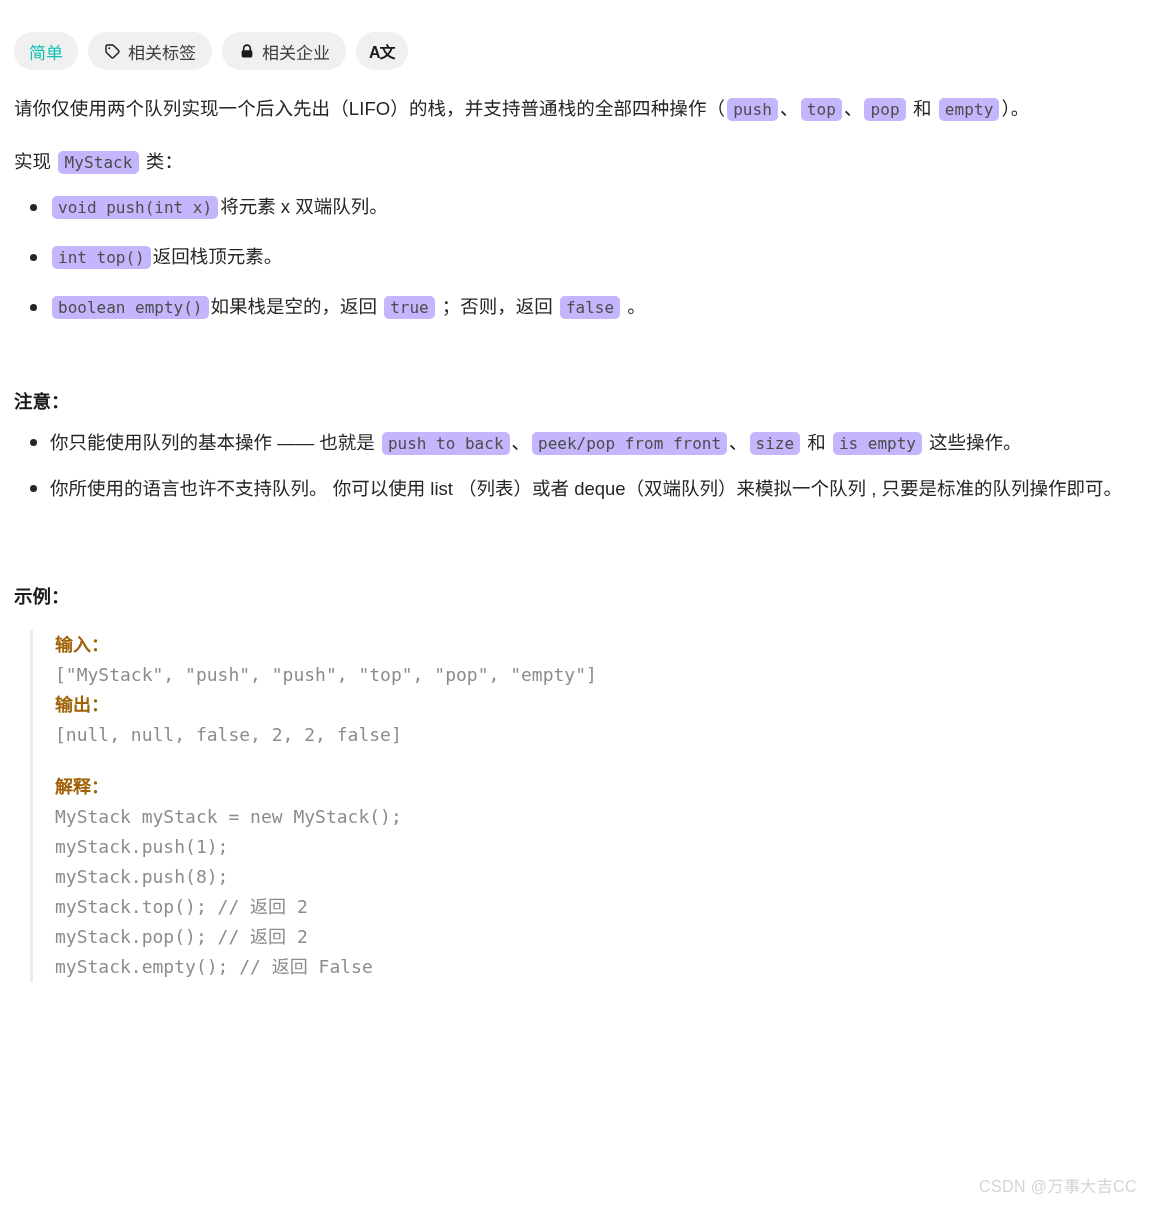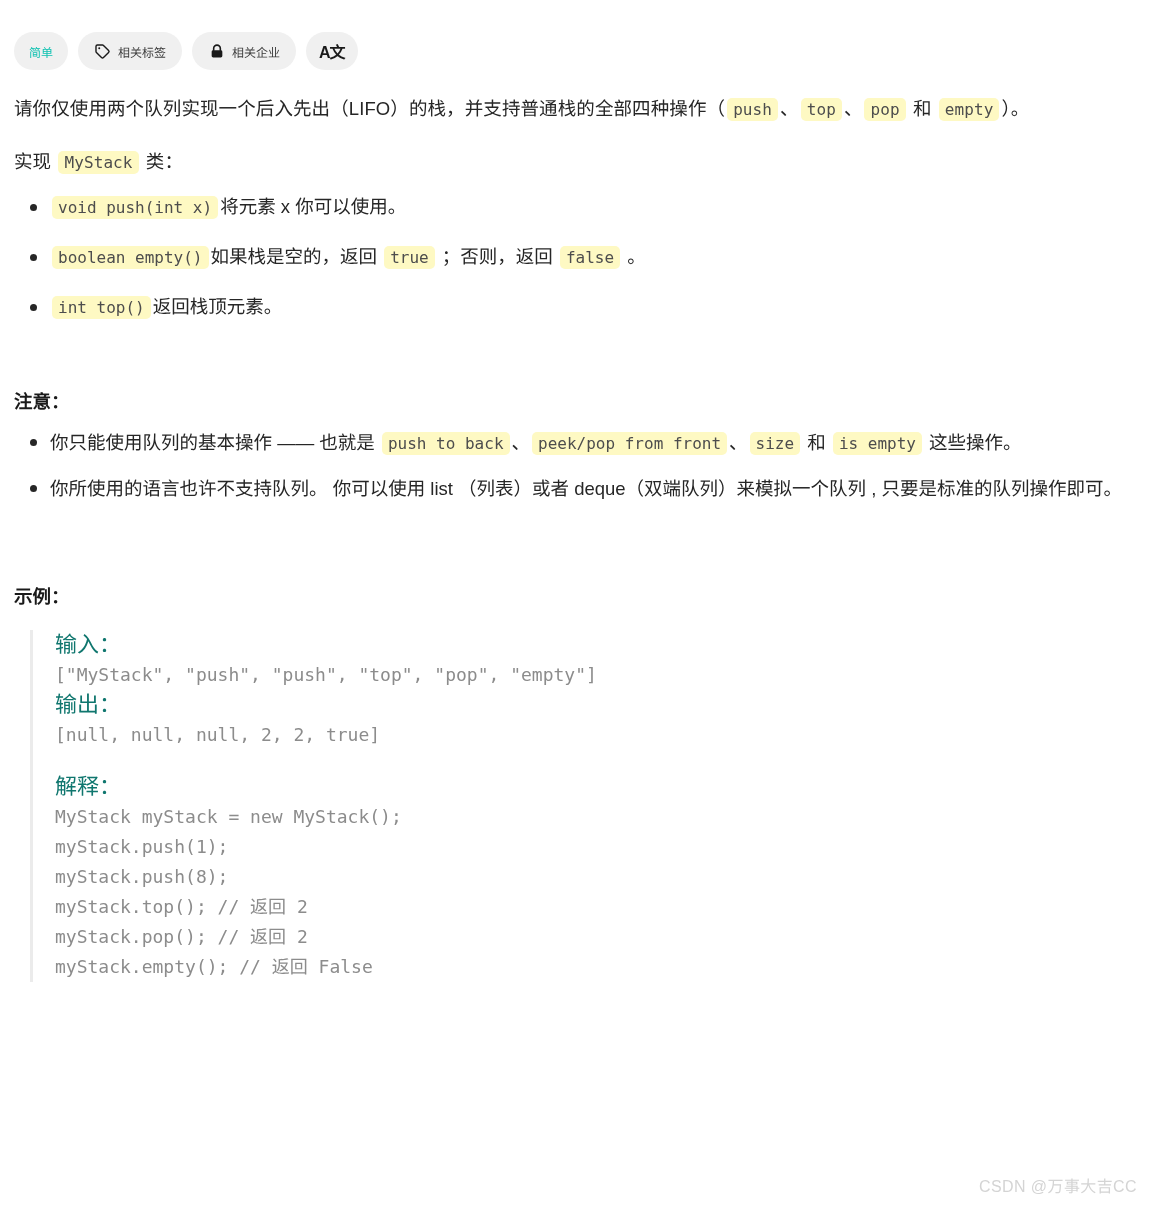--- a/index.html
+++ b/index.html
@@ -45,21 +45,21 @@
     height: 38px;
   }
   .pill {
     display: inline-flex;
     align-items: center;
     gap: 7px;
     height: 38px;
     padding: 0 16px;
     border-radius: 19px;
     background: #f0f0f0;
-    font-size: 12px;
+    font-size: 17px;
     color: #3c3c3c;
     cursor: pointer;
     user-select: none;
     white-space: nowrap;
   }
   .pill.difficulty {
     color: #0fc2b1;
     font-weight: 400;
     padding: 0 15px;
   }
@@ -86,21 +86,21 @@
     line-height: 30px;
     color: #262626;
     margin: 24px 0 0 0;
     letter-spacing: 0.1px;
   }
   .para.tight { margin-top: 22px; }
 
   code.inline {
     font-family: "DejaVu Sans Mono", "Liberation Mono", monospace;
     font-size: 16px;
-    background: #fef9c3;
+    background: #c4b5fd;
     color: #4d4d4d;
     border-radius: 5px;
     padding: 2px 6px;
     margin: 0 2px;
     white-space: pre;
   }
 
   ul.methods, ul.notes {
     margin: 14px 0 0 0;
     padding-left: 36px;
@@ -135,23 +135,23 @@
   .section-head.examples { margin-top: 78px; }
 
   
   .example-block {
     margin-top: 22px;
     margin-left: 16px;
     padding-left: 22px;
     border-left: 3px solid #ebebeb;
   }
   .ex-label {
-    font-size: 22px;
-    font-weight: 400;
-    color: #0f766e;
+    font-size: 18px;
+    font-weight: 700;
+    color: #a16207;
     line-height: 30px;
     font-family: "Liberation Sans", "DejaVu Sans", sans-serif;
   }
   .ex-code {
     font-family: "DejaVu Sans Mono", "Liberation Mono", monospace;
     font-size: 18px;
     line-height: 30px;
     color: #8c8c8c;
     white-space: pre;
   }
@@ -205,39 +205,39 @@
       <span>A文</span>
     </div>
 
   </div>
 
   <p class="para"><span>请你仅使用两个队列实现一个后入先出（LIFO）的栈，并支持普通栈的全部四种操作（</span><code class="inline">push</code><span>、</span><code class="inline">top</code><span>、</span><code class="inline">pop</code><span> 和 </span><code class="inline">empty</code><span>）。</span></p>
 
   <p class="para tight"><span>实现 </span><code class="inline">MyStack</code><span> 类：</span></p>
 
   <ul class="methods">
-    <li><code class="inline">void push(int x)</code><span>将元素 x 你可以使用。</span></li>
+    <li><code class="inline">void push(int x)</code><span>将元素 x 双端队列。</span></li>
+    <li><code class="inline">int top()</code><span>返回栈顶元素。</span></li>
     <li><code class="inline">boolean empty()</code><span>如果栈是空的，返回 </span><code class="inline">true</code><span> ；否则，返回 </span><code class="inline">false</code><span> 。</span></li>
-    <li><code class="inline">int top()</code><span>返回栈顶元素。</span></li>
   </ul>
 
   <div class="section-head">注意：</div>
 
   <ul class="notes">
     <li><span>你只能使用队列的基本操作 —— 也就是 </span><code class="inline">push to back</code><span>、</span><code class="inline">peek/pop from front</code><span>、</span><code class="inline">size</code><span> 和 </span><code class="inline">is empty</code><span> 这些操作。</span></li>
     <li>你所使用的语言也许不支持队列。 你可以使用 list （列表）或者 deque（双端队列）来模拟一个队列 , 只要是标准的队列操作即可。</li>
   </ul>
 
   <div class="section-head examples">示例：</div>
 
   <div class="example-block">
     <div class="ex-label">输入：</div>
     <div class="ex-code">["MyStack", "push", "push", "top", "pop", "empty"]</div>
     <div class="ex-label">输出：</div>
-    <div class="ex-code">[null, null, null, 2, 2, true]</div>
+    <div class="ex-code">[null, null, false, 2, 2, false]</div>
     <div class="ex-gap"></div>
     <div class="ex-label">解释：</div>
     <div class="ex-code">MyStack myStack = new MyStack();</div>
     <div class="ex-code">myStack.push(1);</div>
     <div class="ex-code">myStack.push(8);</div>
     <div class="ex-code">myStack.top(); // 返回 2</div>
     <div class="ex-code">myStack.pop(); // 返回 2</div>
     <div class="ex-code">myStack.empty(); // 返回 False</div>
   </div>
 

